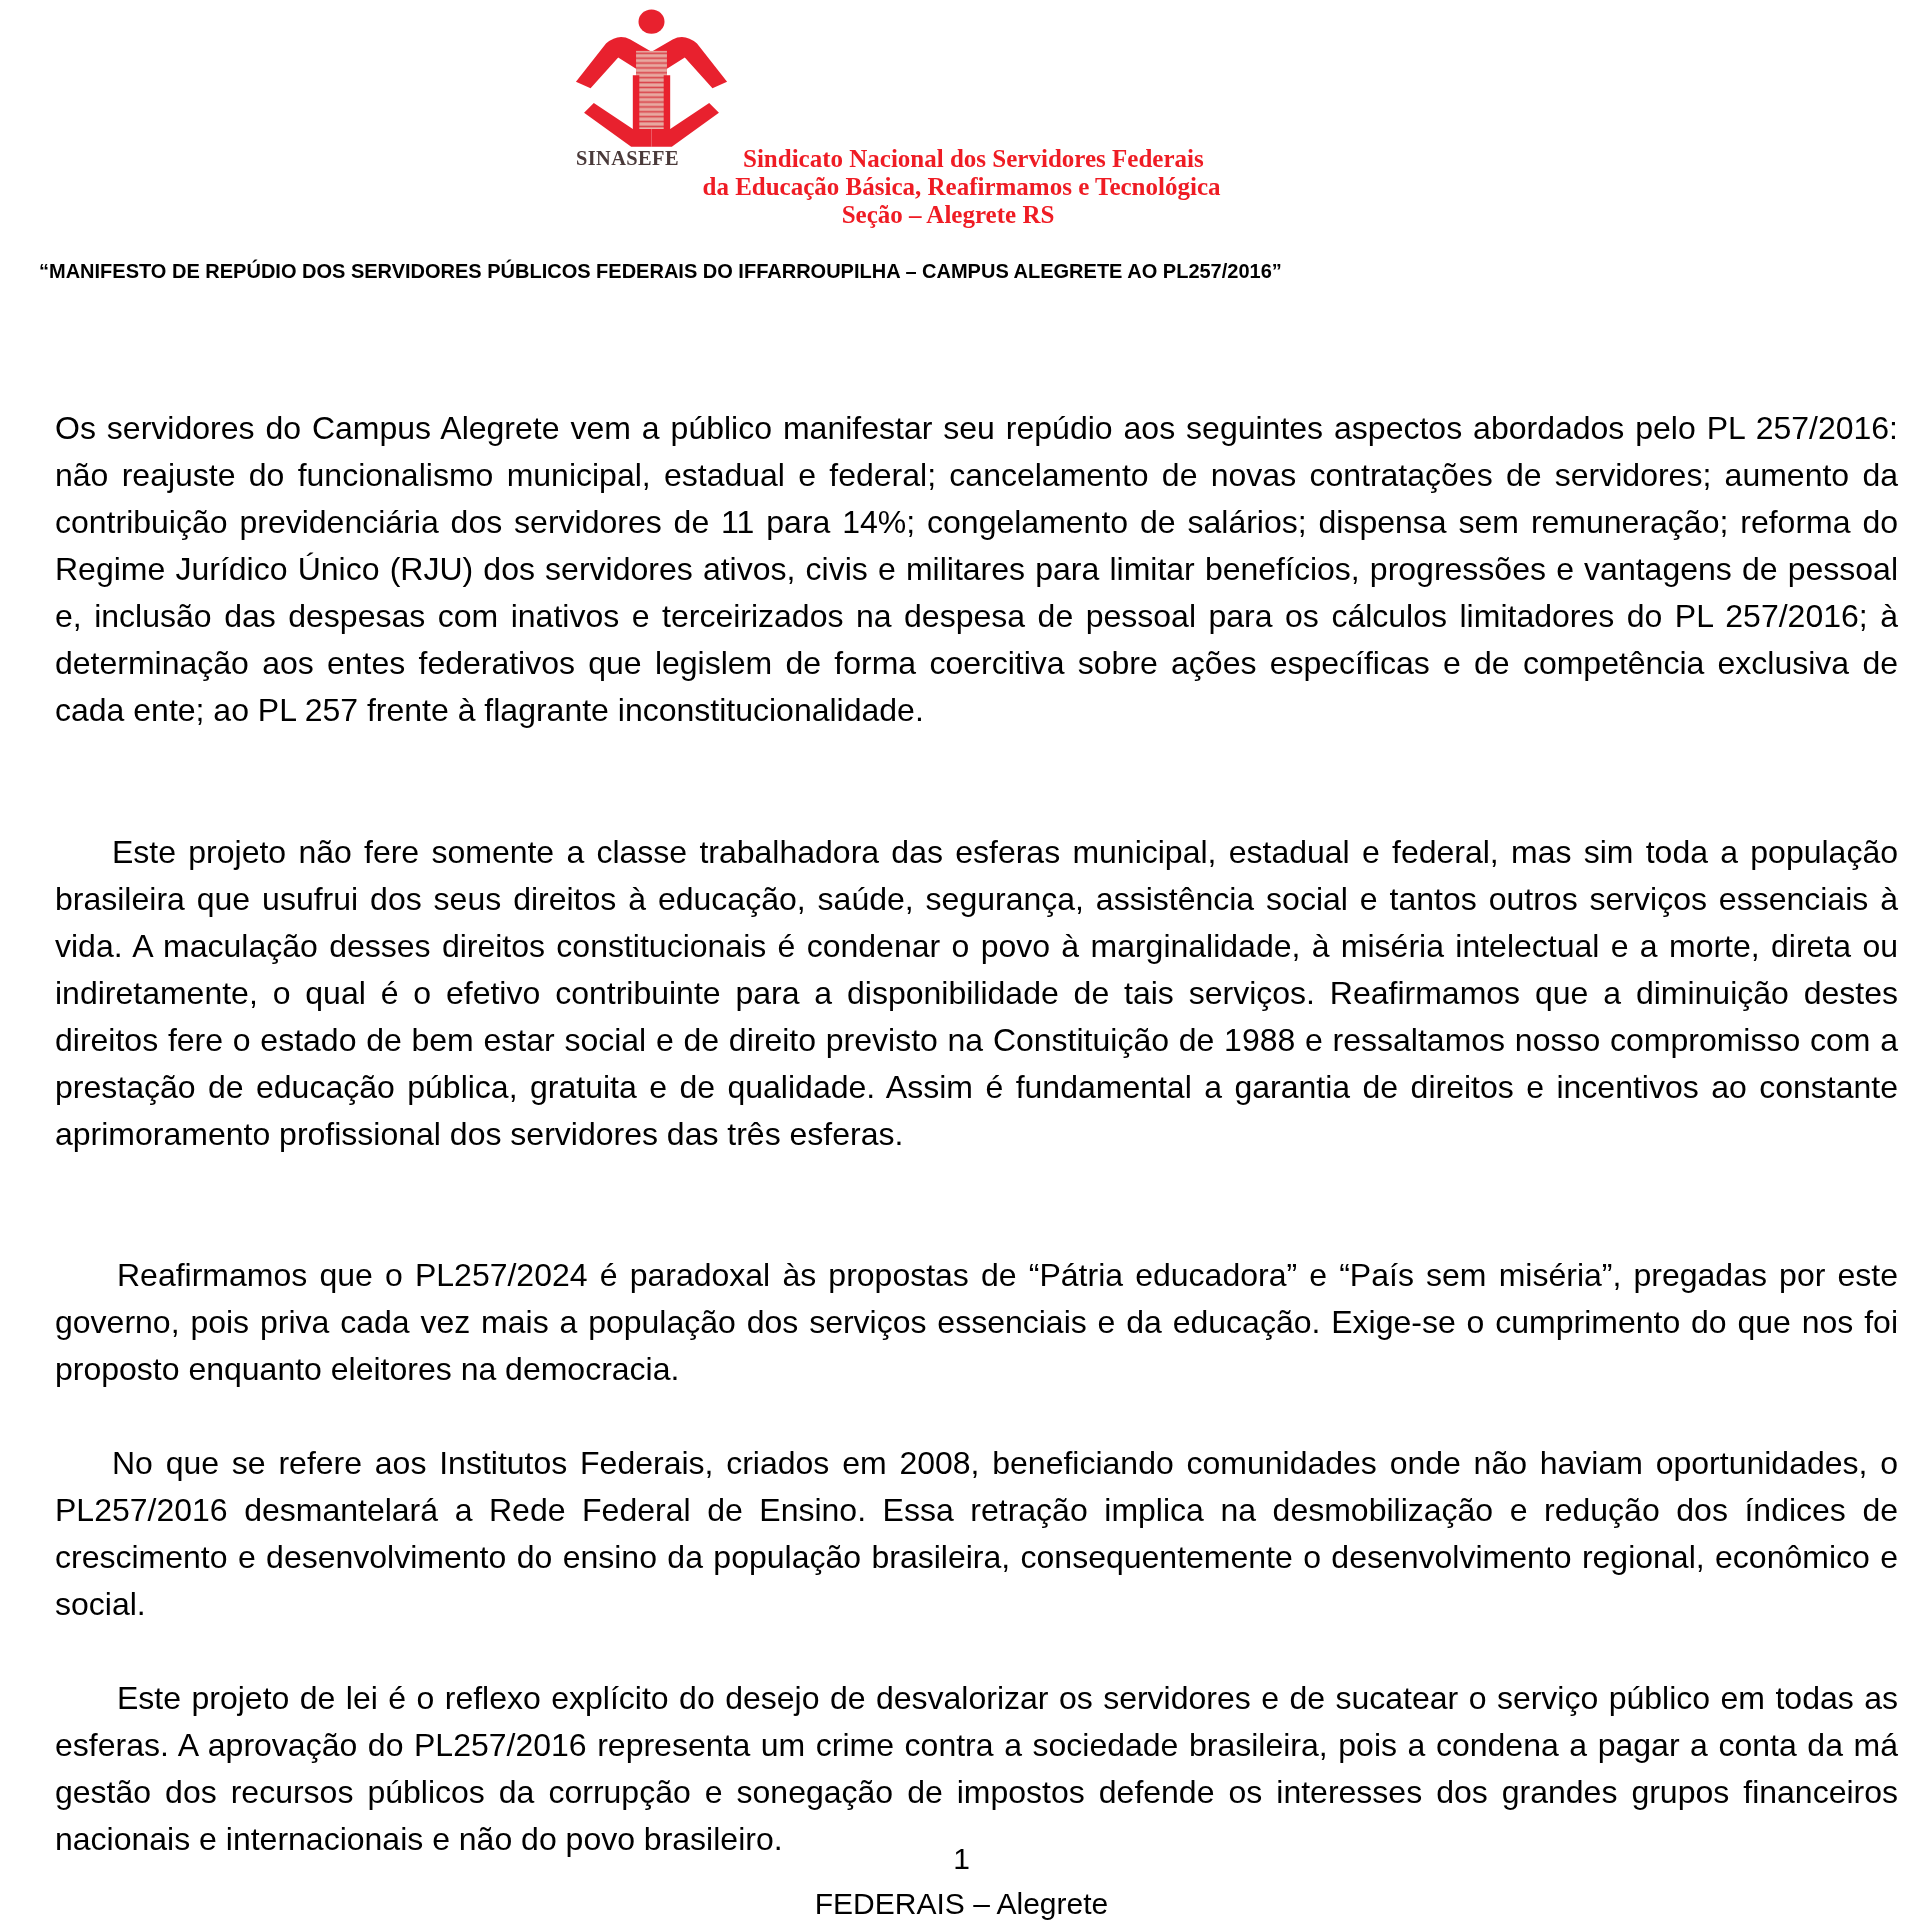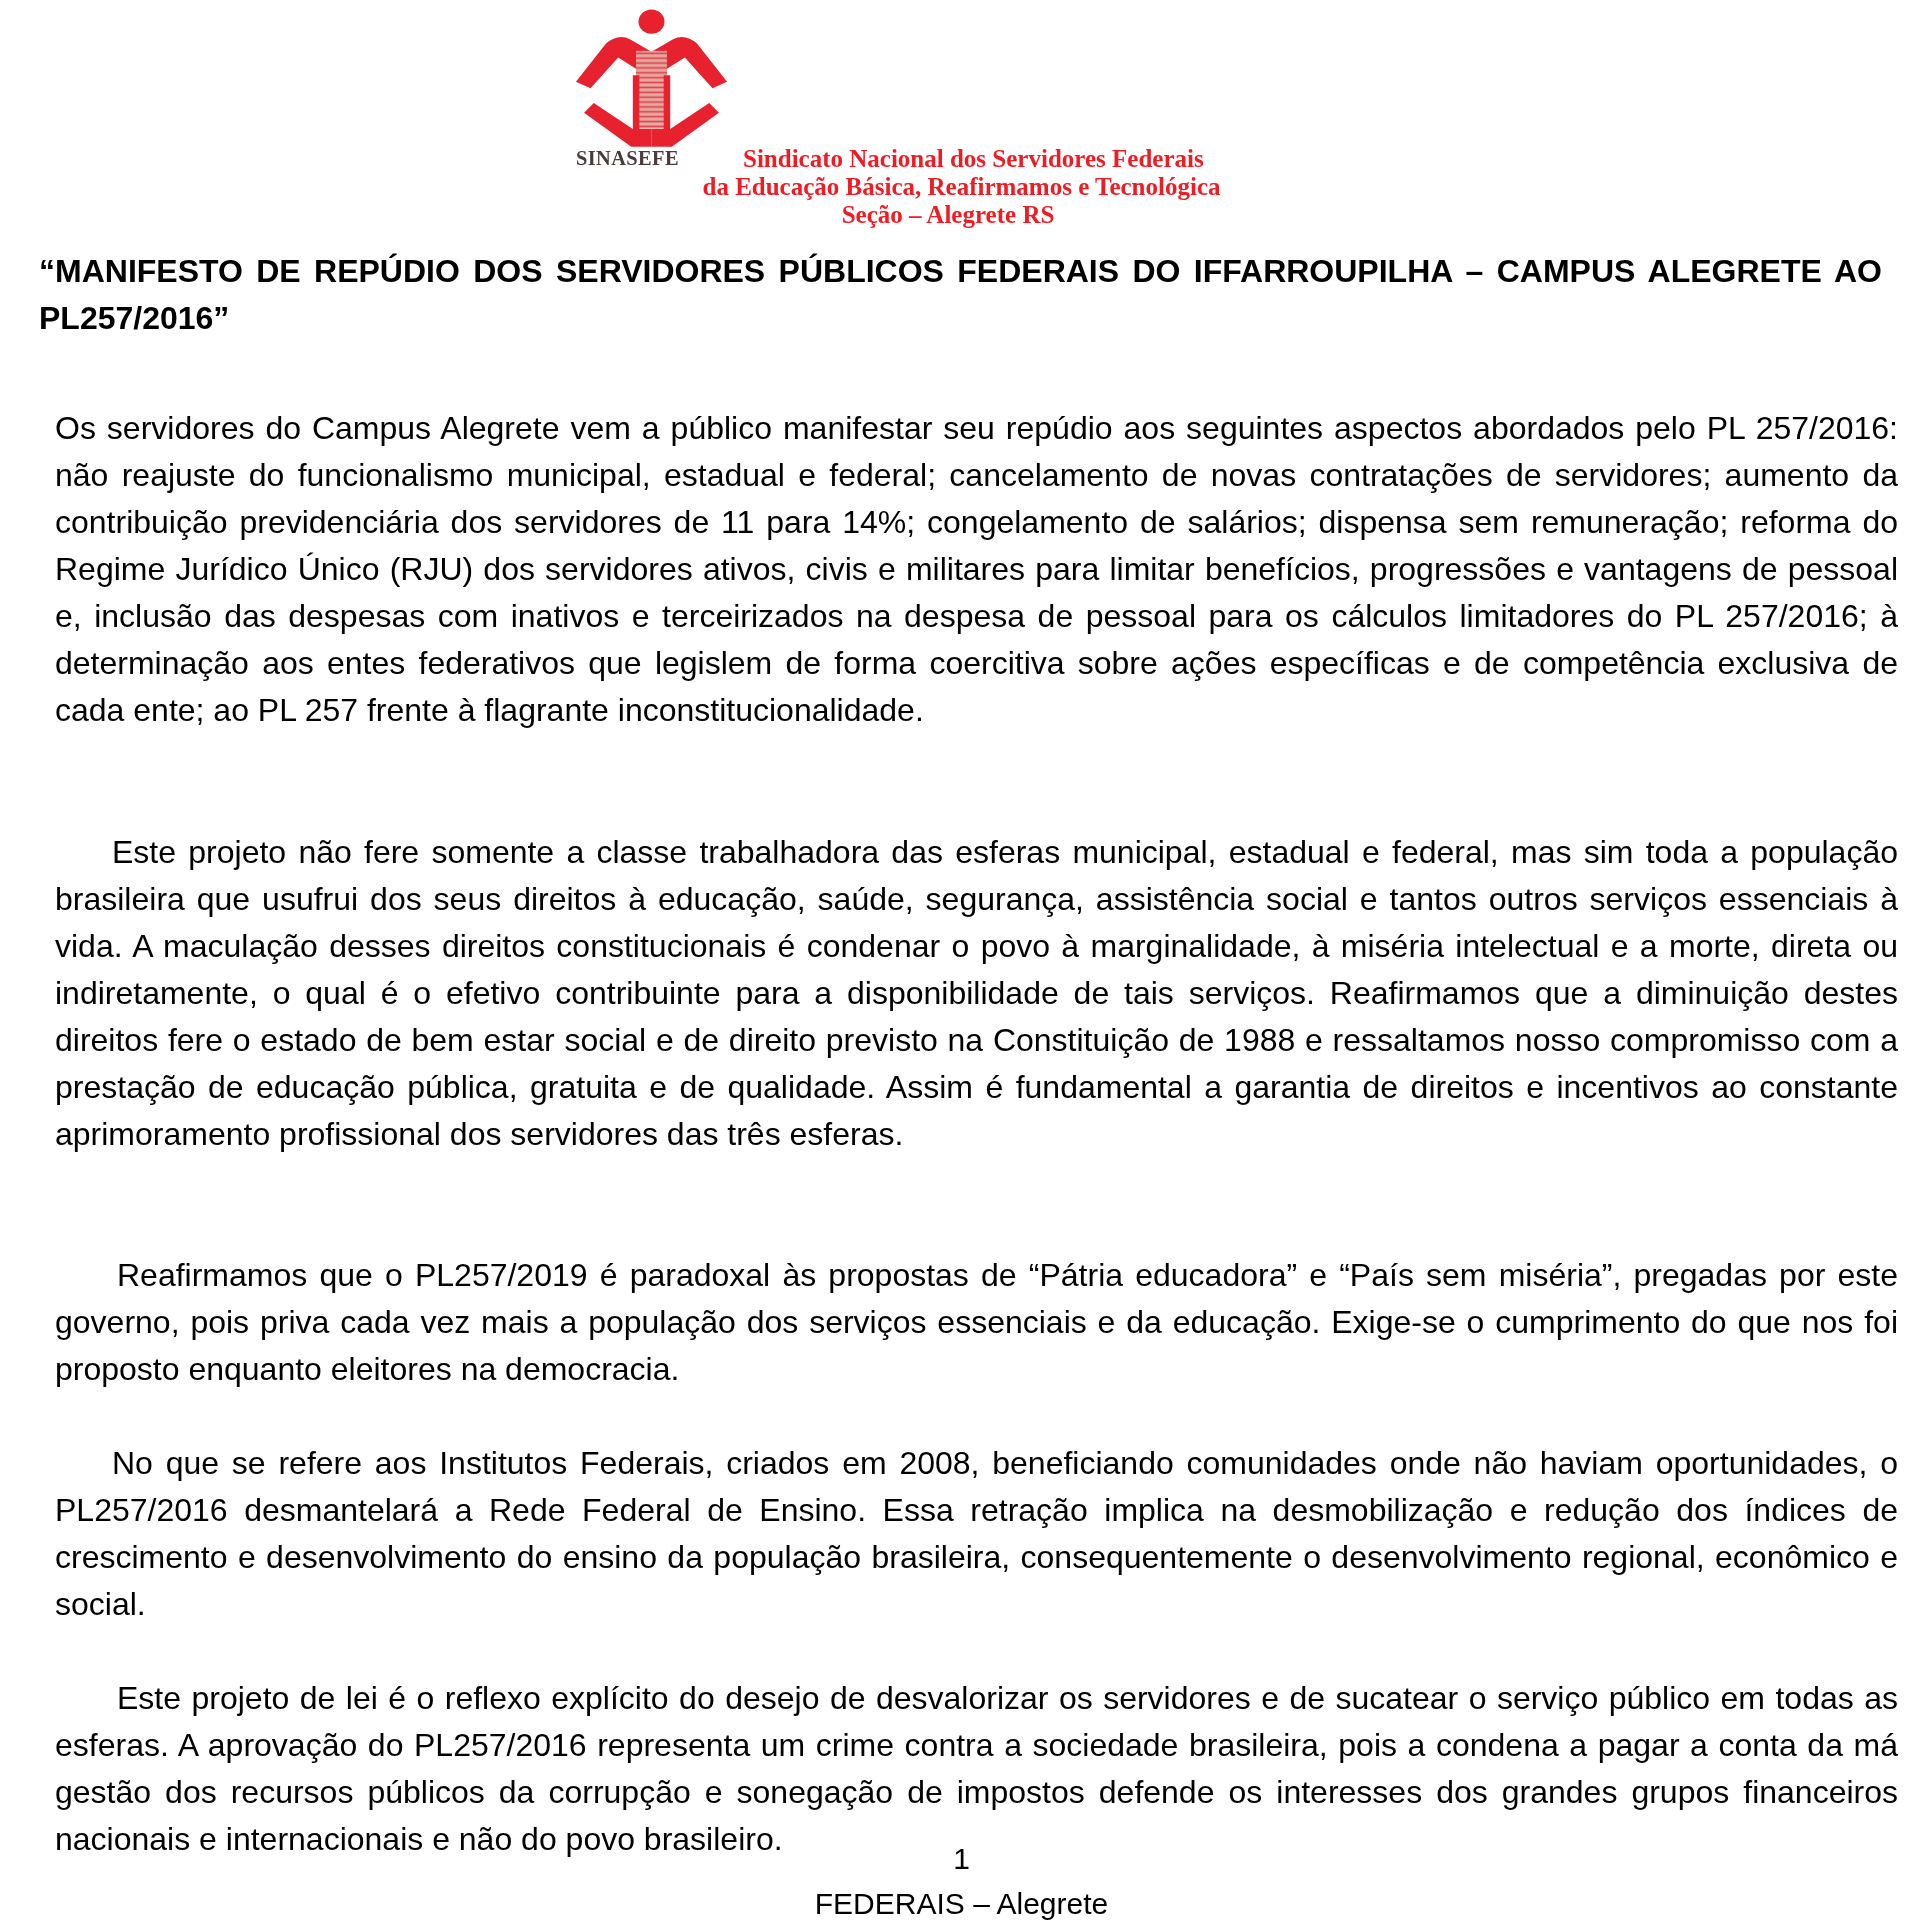--- a/index.html
+++ b/index.html
@@ -7,21 +7,21 @@
          font-family: "Liberation Sans", sans-serif; color: #000; }
   .logo { position: absolute; left: 561px; top: 6.5px; width: 181px; height: 143px; }
   .org-sigla { position: absolute; left: 576px; top: 147px; font-family: "Liberation Serif", serif;
                font-size: 20.4px; font-weight: bold; color: #4a3a3a; letter-spacing: 0.4px; text-align: right; }
   .org-line { position: absolute; font-family: "Liberation Serif", serif; font-weight: bold;
               color: #ef1c24; font-size: 25px; white-space: nowrap; }
   .org-line1 { left: 743px; top: 145px; }
   .org-line2 { left: 0; width: 1923px; text-align: center; top: 173px; padding-right: 0; }
   .org-line3 { left: 0; width: 1896px; text-align: center; top: 201px; }
   .title { position: absolute; left: 39px; width: 1843px; top: 248px; font-weight: bold;
-           font-size: 32px; line-height: 47px; text-align: justify; text-align-last: left; }
+           font-size: 20px; line-height: 47px; text-align: justify; text-align-last: left; }
   .para { position: absolute; left: 39px; width: 1843px; font-size: 32px; line-height: 47px;
           text-align: justify; margin: 16px; }
   .p1 { top: 389px; }
   .p2 { top: 813px; text-indent: 57px; }
   .p3 { top: 1236px; text-indent: 62px; }
   .p4 { top: 1424px; text-indent: 57px; }
   .p5 { top: 1659px; text-indent: 62px; }
   .page-number { position: absolute; left: 0; width: 1923px; text-align: center; top: 1842px; font-size: 30px; }
   .footer { position: absolute; left: 0; width: 1923px; text-align: center; top: 1887px; font-size: 30px; }
 </style>
@@ -51,19 +51,19 @@
 </div>
 <div class="org-sigla">SINASEFE</div>
 <div class="org-line org-line1">Sindicato Nacional dos Servidores Federais</div>
 <div class="org-line org-line2">da Educação Básica, Reafirmamos e Tecnológica</div>
 <div class="org-line org-line3">Seção – Alegrete RS</div>
 
 <div class="title">“MANIFESTO DE REPÚDIO DOS SERVIDORES PÚBLICOS FEDERAIS DO IFFARROUPILHA – CAMPUS ALEGRETE AO PL257/2016”</div>
 
 <p class="para p1">Os servidores do Campus Alegrete vem a público manifestar seu repúdio aos seguintes aspectos abordados pelo PL 257/2016: não reajuste do funcionalismo municipal, estadual e federal; cancelamento de novas contratações de servidores; aumento da contribuição previdenciária dos servidores de 11 para 14%; congelamento de salários; dispensa sem remuneração; reforma do Regime Jurídico Único (RJU) dos servidores ativos, civis e militares para limitar benefícios, progressões e vantagens de pessoal e, inclusão das despesas com inativos e terceirizados na despesa de pessoal para os cálculos limitadores do PL 257/2016; à determinação aos entes federativos que legislem de forma coercitiva sobre ações específicas e de competência exclusiva de cada ente; ao PL 257 frente à flagrante inconstitucionalidade.</p>
 <p class="para p2">Este projeto não fere somente a classe trabalhadora das esferas municipal, estadual e federal, mas sim toda a população brasileira que usufrui dos seus direitos à educação, saúde, segurança, assistência social e tantos outros serviços essenciais à vida. A maculação desses direitos constitucionais é condenar o povo à marginalidade, à miséria intelectual e a morte, direta ou indiretamente, o qual é o efetivo contribuinte para a disponibilidade de tais serviços. Reafirmamos que a diminuição destes direitos fere o estado de bem estar social e de direito previsto na Constituição de 1988 e ressaltamos nosso compromisso com a prestação de educação pública, gratuita e de qualidade. Assim é fundamental a garantia de direitos e incentivos ao constante aprimoramento profissional dos servidores das três esferas.</p>
-<p class="para p3">Reafirmamos que o PL257/2019 é paradoxal às propostas de “Pátria educadora” e “País sem miséria”, pregadas por este governo, pois priva cada vez mais a população dos serviços essenciais e da educação. Exige-se o cumprimento do que nos foi proposto enquanto eleitores na democracia.</p>
+<p class="para p3">Reafirmamos que o PL257/2024 é paradoxal às propostas de “Pátria educadora” e “País sem miséria”, pregadas por este governo, pois priva cada vez mais a população dos serviços essenciais e da educação. Exige-se o cumprimento do que nos foi proposto enquanto eleitores na democracia.</p>
 <p class="para p4">No que se refere aos Institutos Federais, criados em 2008, beneficiando comunidades onde não haviam oportunidades, o PL257/2016 desmantelará a Rede Federal de Ensino. Essa retração implica na desmobilização e redução dos índices de crescimento e desenvolvimento do ensino da população brasileira, consequentemente o desenvolvimento regional, econômico e social.</p>
 <p class="para p5">Este projeto de lei é o reflexo explícito do desejo de desvalorizar os servidores e de sucatear o serviço público em todas as esferas. A aprovação do PL257/2016 representa um crime contra a sociedade brasileira, pois a condena a pagar a conta da má gestão dos recursos públicos da corrupção e sonegação de impostos defende os interesses dos grandes grupos financeiros nacionais e internacionais e não do povo brasileiro.</p>
 
 <div class="page-number">1</div>
 <div class="footer">FEDERAIS – Alegrete</div>
 
 
 </body></html>

